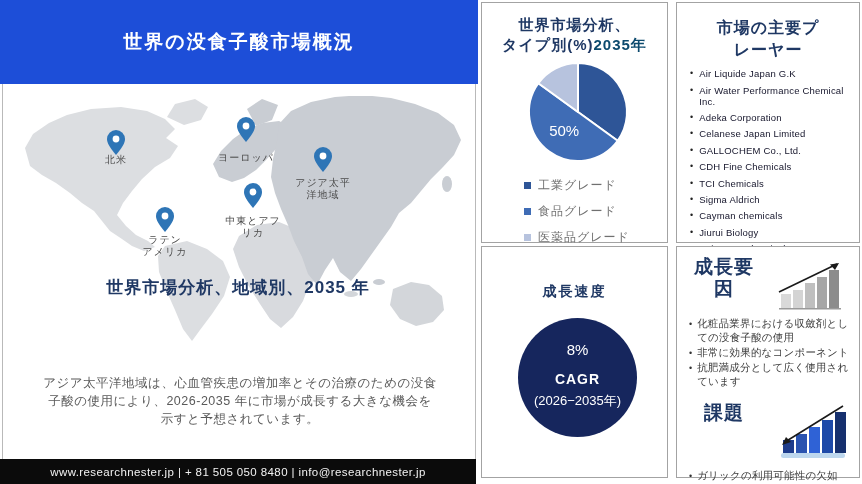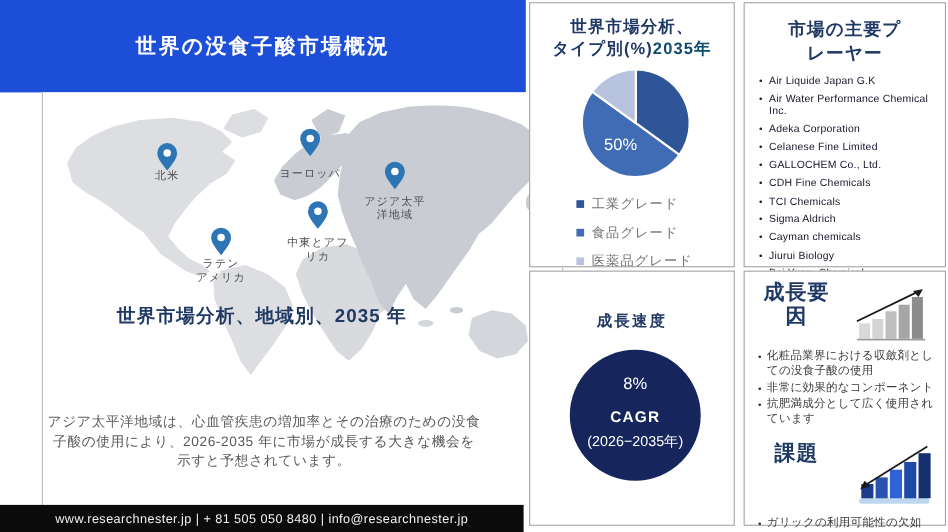--- a/index.html
+++ b/index.html
@@ -5,21 +5,21 @@
   html,body{margin:0;padding:0;background:#fff;}
   *{box-sizing:border-box;}
   body{font-family:"Liberation Sans","DejaVu Sans",sans-serif;}
   #stage{position:relative;width:862px;height:484px;background:#fff;overflow:hidden;}
 
   
   #left-header{position:absolute;left:0;top:0;width:478px;height:84px;background:#1d4ed8;
     display:flex;align-items:center;justify-content:center;}
   #left-header .t{color:#fff;font-size:19px;font-weight:bold;letter-spacing:2px;}
   #left-body{position:absolute;left:2px;top:84px;width:474px;height:375px;background:#fff;
-    border-left:1px solid #b9b9b9;border-right:1px solid #b9b9b9;margin-left:36px;}
+    border-left:1px solid #b9b9b9;border-right:1px solid #b9b9b9;}
   #map-svg{position:absolute;left:0px;top:12px;}
   #region-title{position:absolute;left:38px;top:276px;width:400px;text-align:center;
     color:#1f3864;font-size:17px;font-weight:bold;letter-spacing:1px;}
   #region-body{position:absolute;left:40px;top:302px;width:396px;text-align:center;
     color:#5a5a5a;font-size:12.5px;line-height:1.42;letter-spacing:.5px;}
   #footer-bar{position:absolute;left:0;top:459px;width:476px;height:25px;background:#0b0b0b;
     color:#f2f2f2;font-size:11.5px;display:flex;align-items:center;justify-content:center;letter-spacing:.4px;}
 
   
   .panel{position:absolute;background:#fff;border:1px solid #a3a3a3;}
@@ -160,21 +160,21 @@
         <div class="company">
           <div class="dot">•</div>
           <div class="nm">Air Water Performance Chemical Inc.</div>
         </div>
         <div class="company">
           <div class="dot">•</div>
           <div class="nm">Adeka Corporation</div>
         </div>
         <div class="company">
           <div class="dot">•</div>
-          <div class="nm">Celanese Fine Limited</div>
+          <div class="nm">Celanese Japan Limited</div>
         </div>
         <div class="company">
           <div class="dot">•</div>
           <div class="nm">GALLOCHEM Co., Ltd.</div>
         </div>
         <div class="company">
           <div class="dot">•</div>
           <div class="nm">CDH Fine Chemicals</div>
         </div>
         <div class="company">

